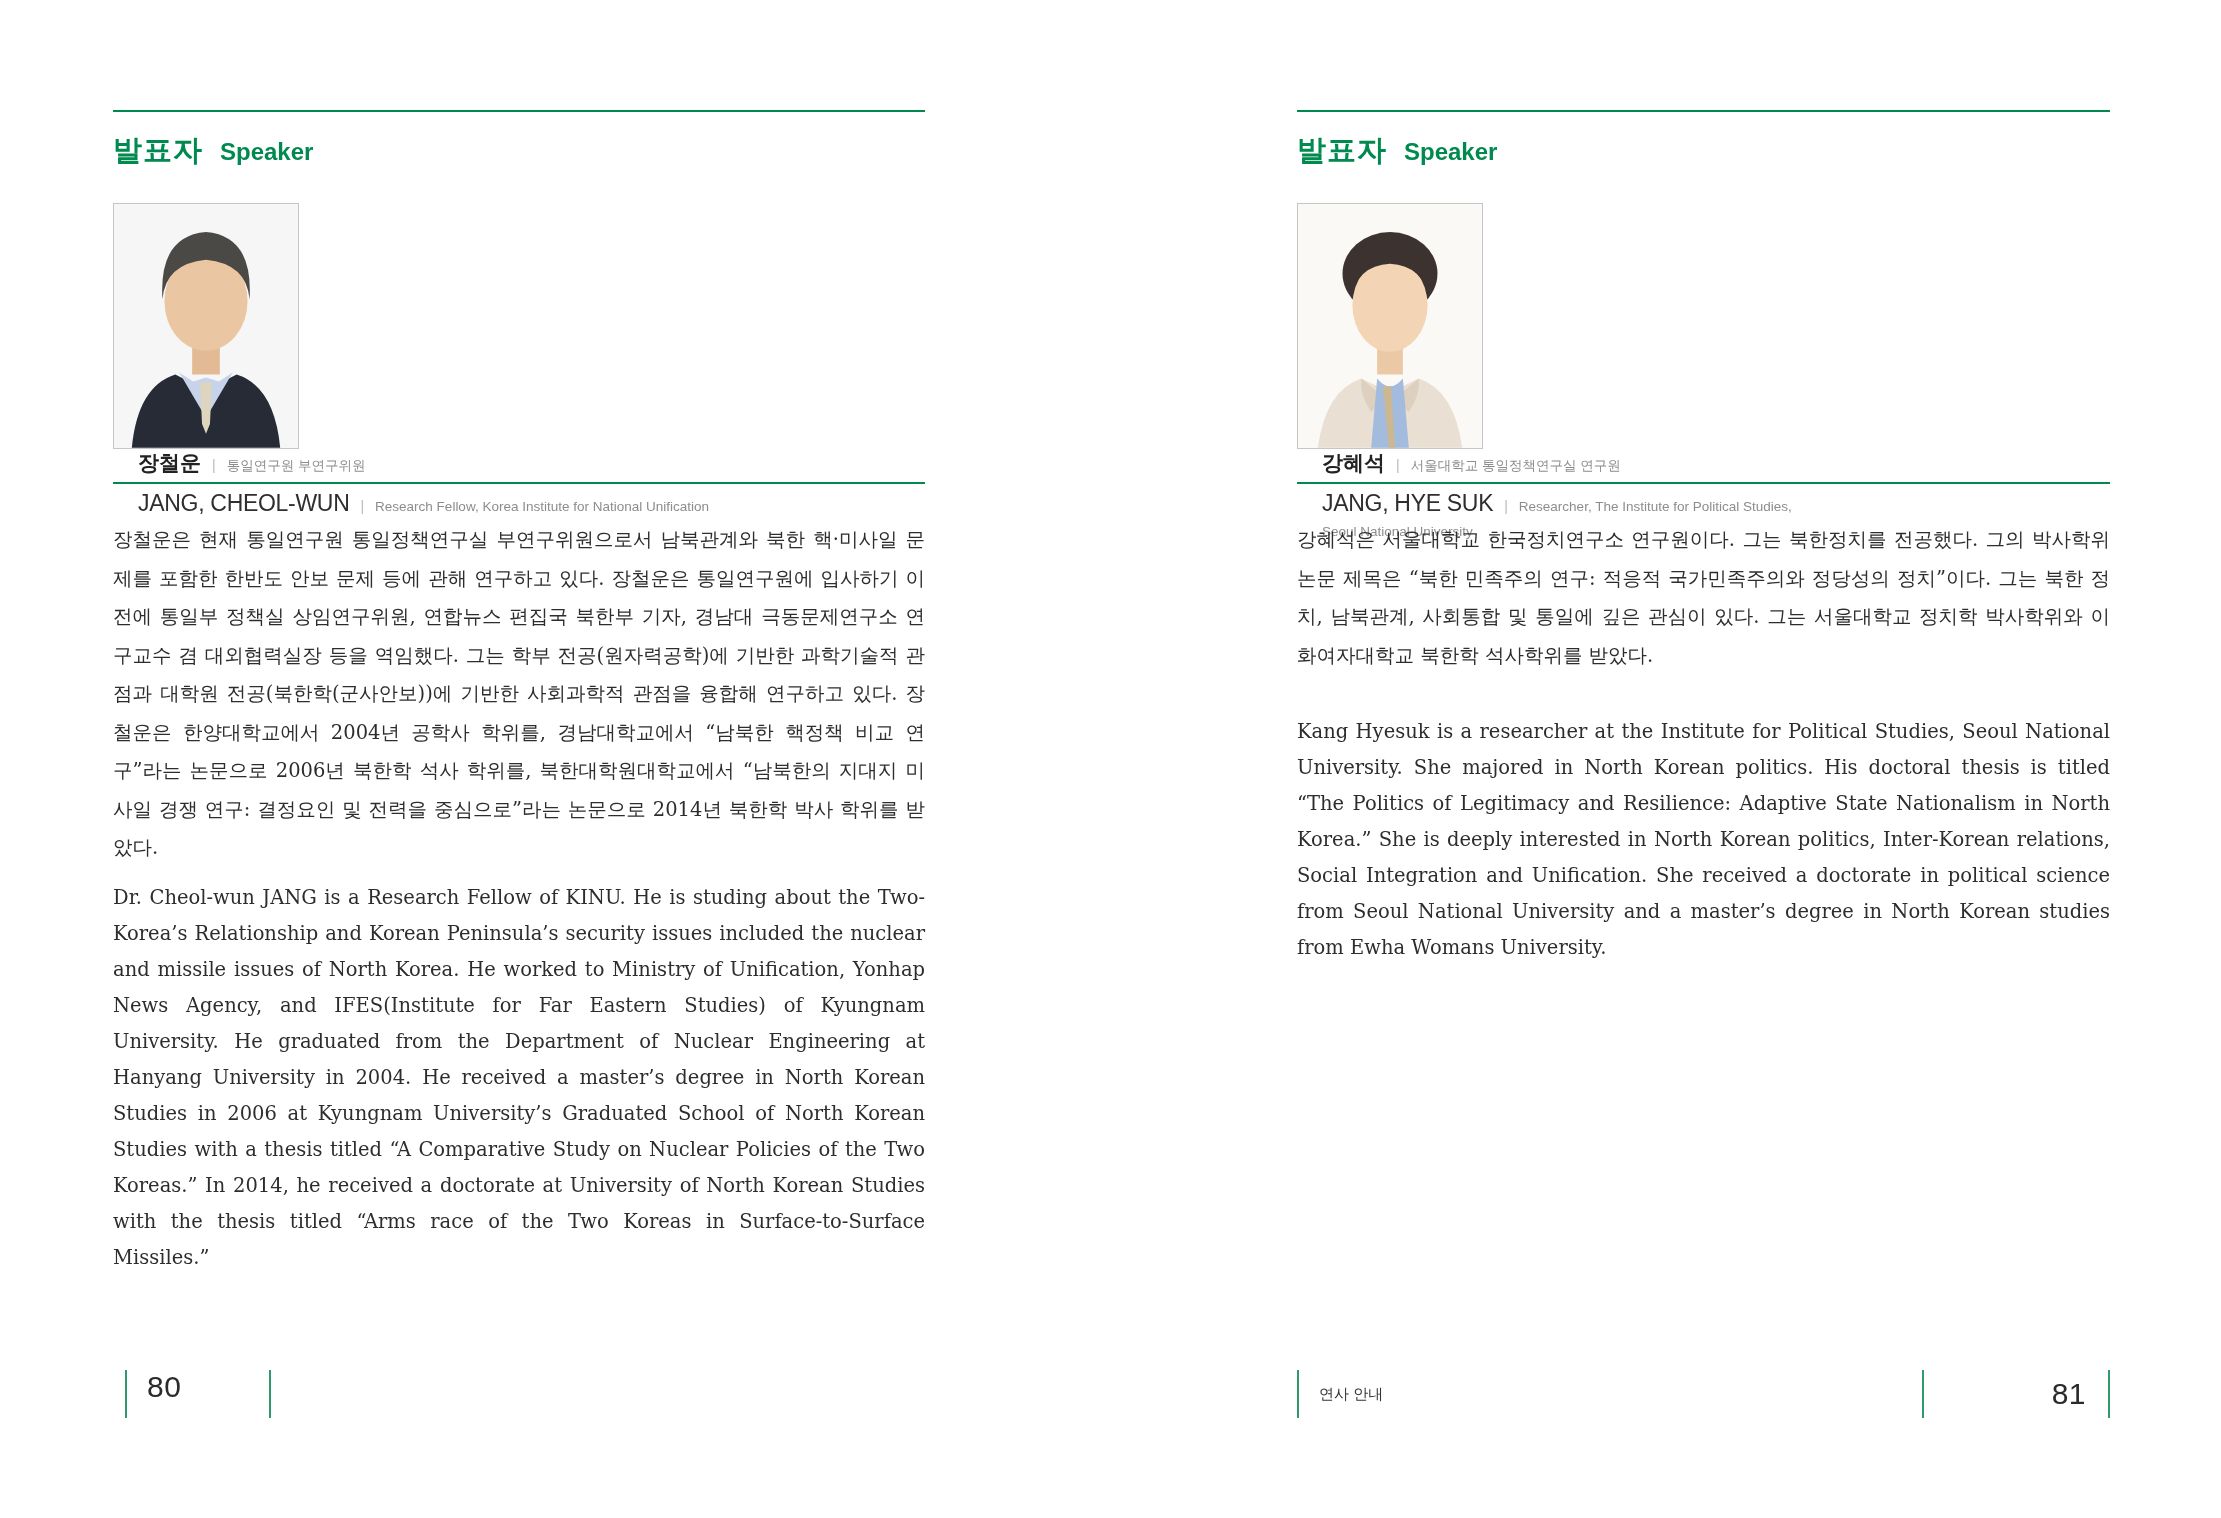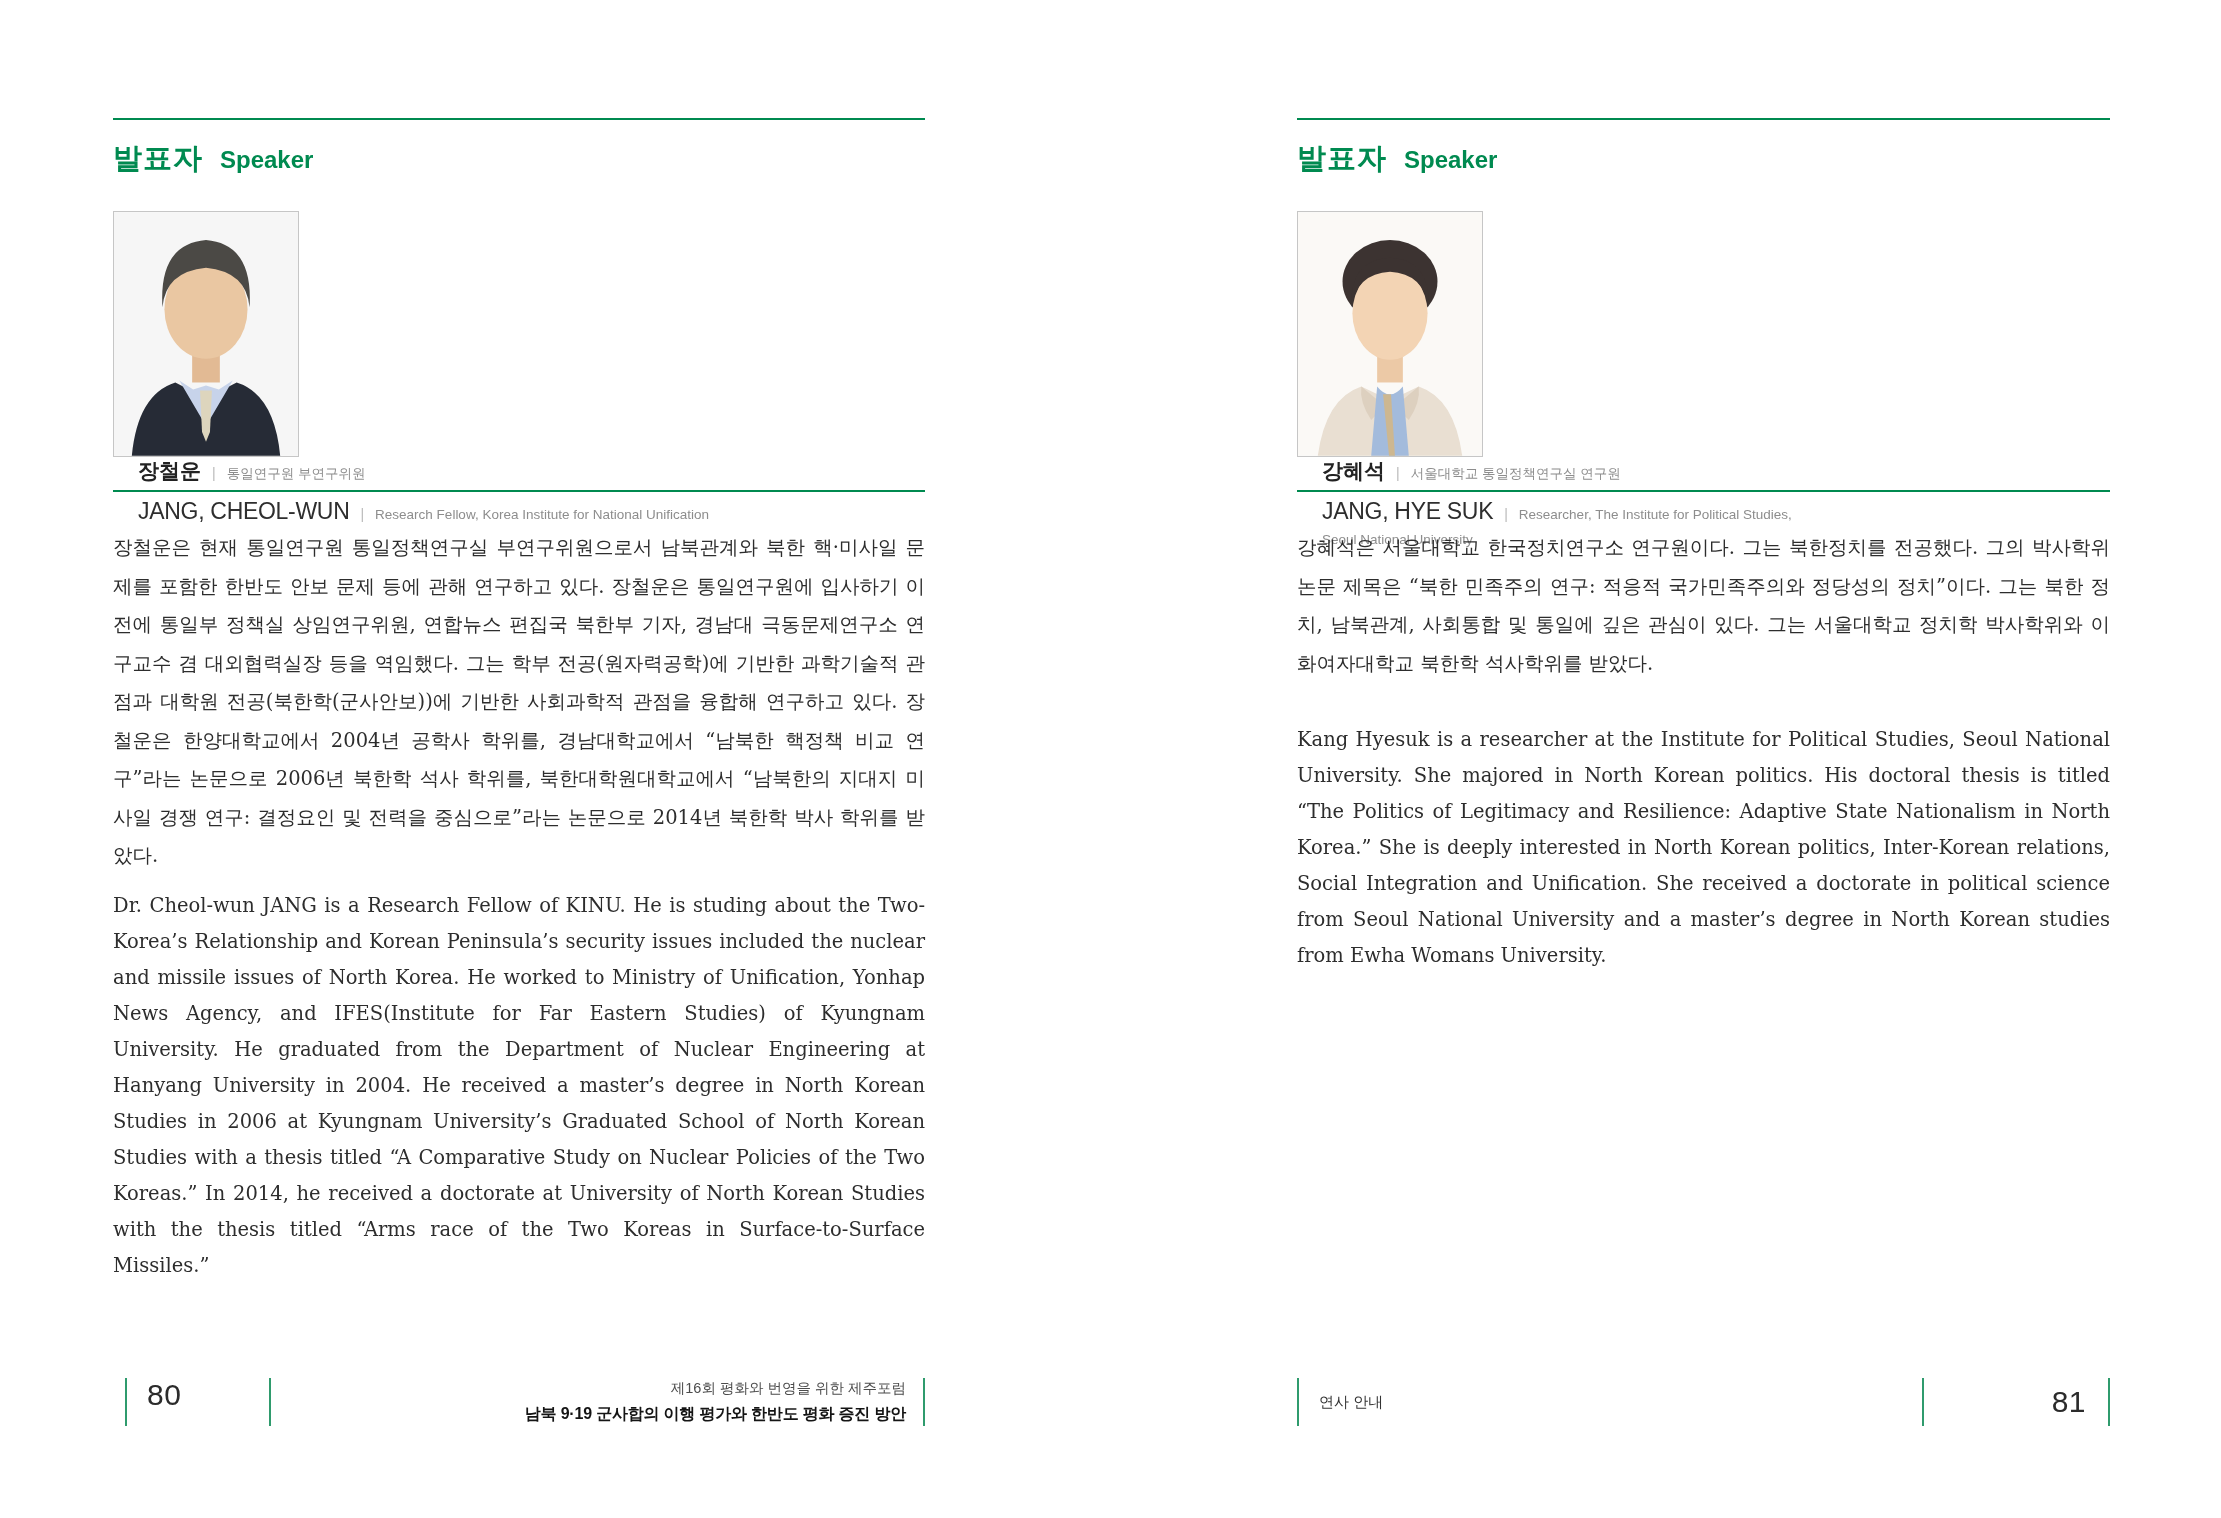--- a/index.html
+++ b/index.html
@@ -1,21 +1,21 @@
 <!DOCTYPE html>
 <html><head>
 <meta charset="utf-8">
 <style>
   * { margin:0; padding:0; box-sizing:border-box; }
   html,body { background:#ffffff; }
   body {
     width:2221px; height:1518px; position:relative; overflow:hidden;
     font-family:"Liberation Sans", sans-serif;
   }
-  .page { position:absolute; top:8px; height:1198px; }
+  .page { position:absolute; top:0; height:1198px; }
   .page-left  { left:113px; width:812px; }
   .page-right { left:1297px; width:813px; }
 
   .top-rule { position:absolute; top:110px; left:0; right:0; height:2px; background:#008a50; }
 
   .section-heading { position:absolute; top:131px; left:0; display:flex; align-items:baseline; }
   .section-ko { font-size:29px; font-weight:bold; color:#008a50; letter-spacing:1px; }
   .section-en { font-size:24px; font-weight:bold; color:#008a50; margin-left:17px; }
 
   .profile { position:absolute; top:203px; left:0; display:flex;flex-direction:column; }
@@ -105,27 +105,20 @@
 
   <p class="bio-ko">장철운은 현재 통일연구원 통일정책연구실 부연구위원으로서 남북관계와 북한 핵·미사일 문제를 포함한 한반도 안보 문제 등에 관해 연구하고 있다. 장철운은 통일연구원에 입사하기 이전에 통일부 정책실 상임연구위원, 연합뉴스 편집국 북한부 기자, 경남대 극동문제연구소 연구교수 겸 대외협력실장 등을 역임했다. 그는 학부 전공(원자력공학)에 기반한 과학기술적 관점과 대학원 전공(북한학(군사안보))에 기반한 사회과학적 관점을 융합해 연구하고 있다. 장철운은 한양대학교에서 2004년 공학사 학위를, 경남대학교에서 “남북한 핵정책 비교 연구”라는 논문으로 2006년 북한학 석사 학위를, 북한대학원대학교에서 “남북한의 지대지 미사일 경쟁 연구: 결정요인 및 전력을 중심으로”라는 논문으로 2014년 북한학 박사 학위를 받았다.</p>
   <p class="bio-en">Dr. Cheol-wun JANG is a Research Fellow of KINU. He is studing about the Two-Korea’s Relationship and Korean Peninsula’s security issues included the nuclear and missile issues of North Korea. He worked to Ministry of Unification, Yonhap News Agency, and IFES(Institute for Far Eastern Studies) of Kyungnam University. He graduated from the Department of Nuclear Engineering at Hanyang University in 2004. He received a master’s degree in North Korean Studies in 2006 at Kyungnam University’s Graduated School of North Korean Studies with a thesis titled “A Comparative Study on Nuclear Policies of the Two Koreas.” In 2014, he received a doctorate at University of North Korean Studies with the thesis titled “Arms race of the Two Koreas in Surface-to-Surface Missiles.”</p>
 
   <div class="footer">
     <div class="numbox">
       <div class="vbar"></div>
       <span class="pagenum">80</span>
       <div class="vbar"></div>
     </div>
-    <div class="footer-event">
-      <div class="event-lines">
-        <div class="event-line1">제16회 평화와 번영을 위한 제주포럼</div>
-        <div class="event-line2">남북 9·19 군사합의 이행 평가와 한반도 평화 증진 방안</div>
-      </div>
-      <div class="vbar"></div>
-    </div>
   </div>
 </div>
 
 <div class="page page-right">
   <div class="top-rule"></div>
 
   <div class="section-heading">
     <span class="section-ko">발표자</span>
     <span class="section-en">Speaker</span>
   </div>

